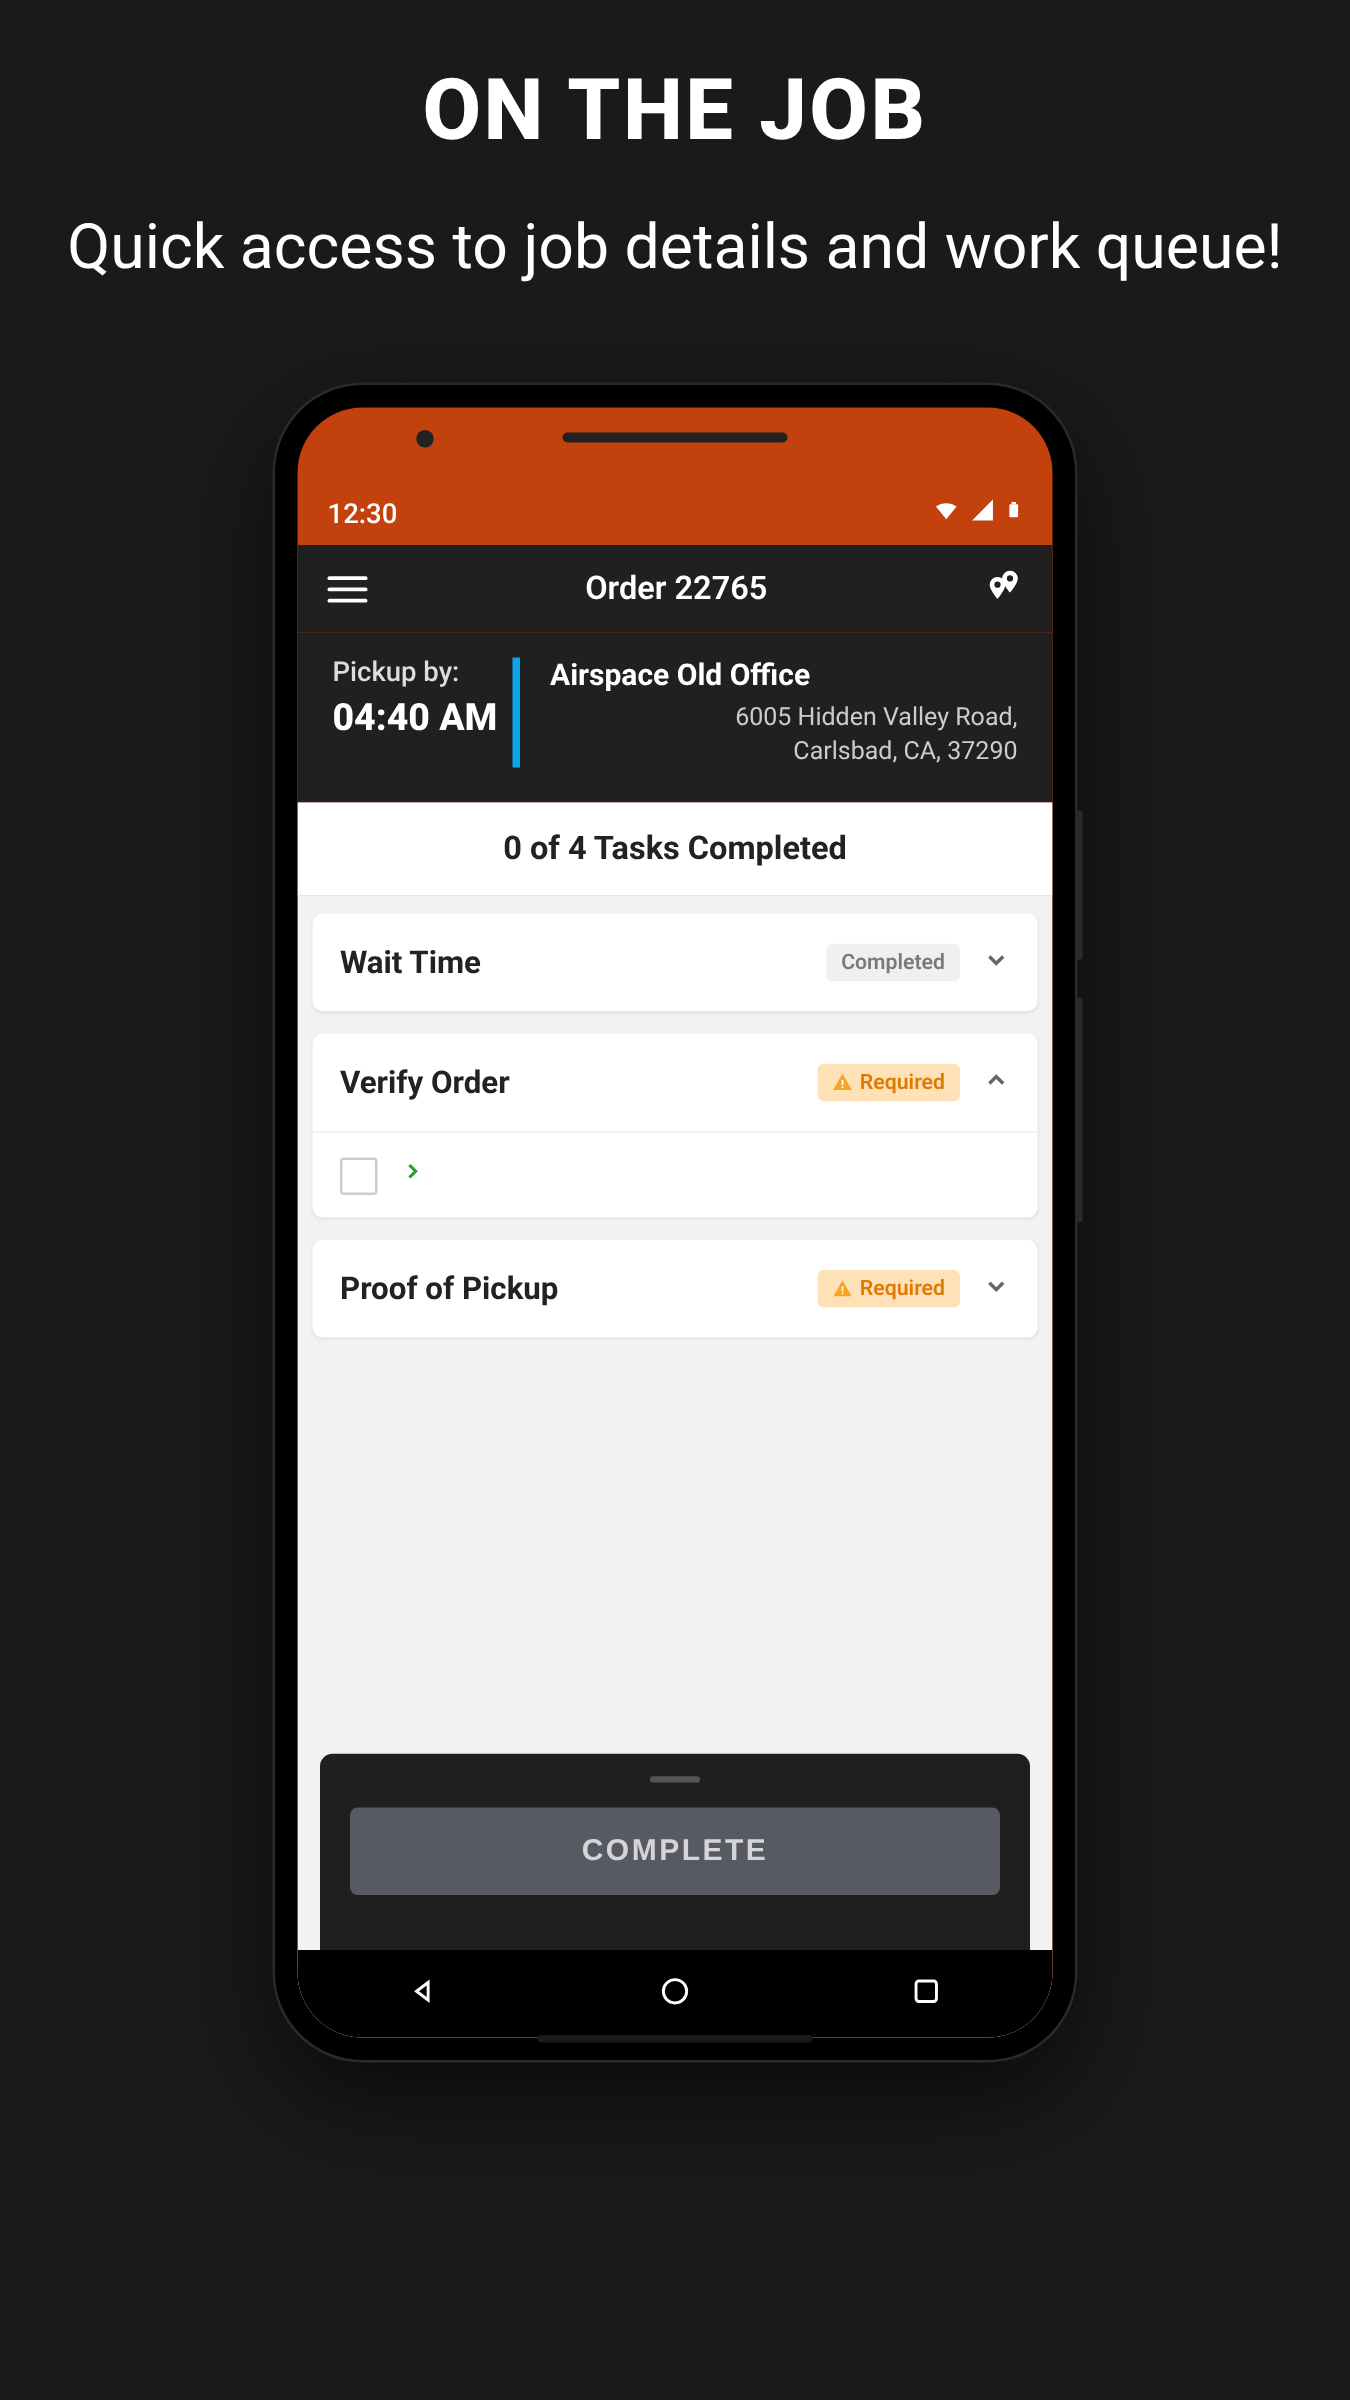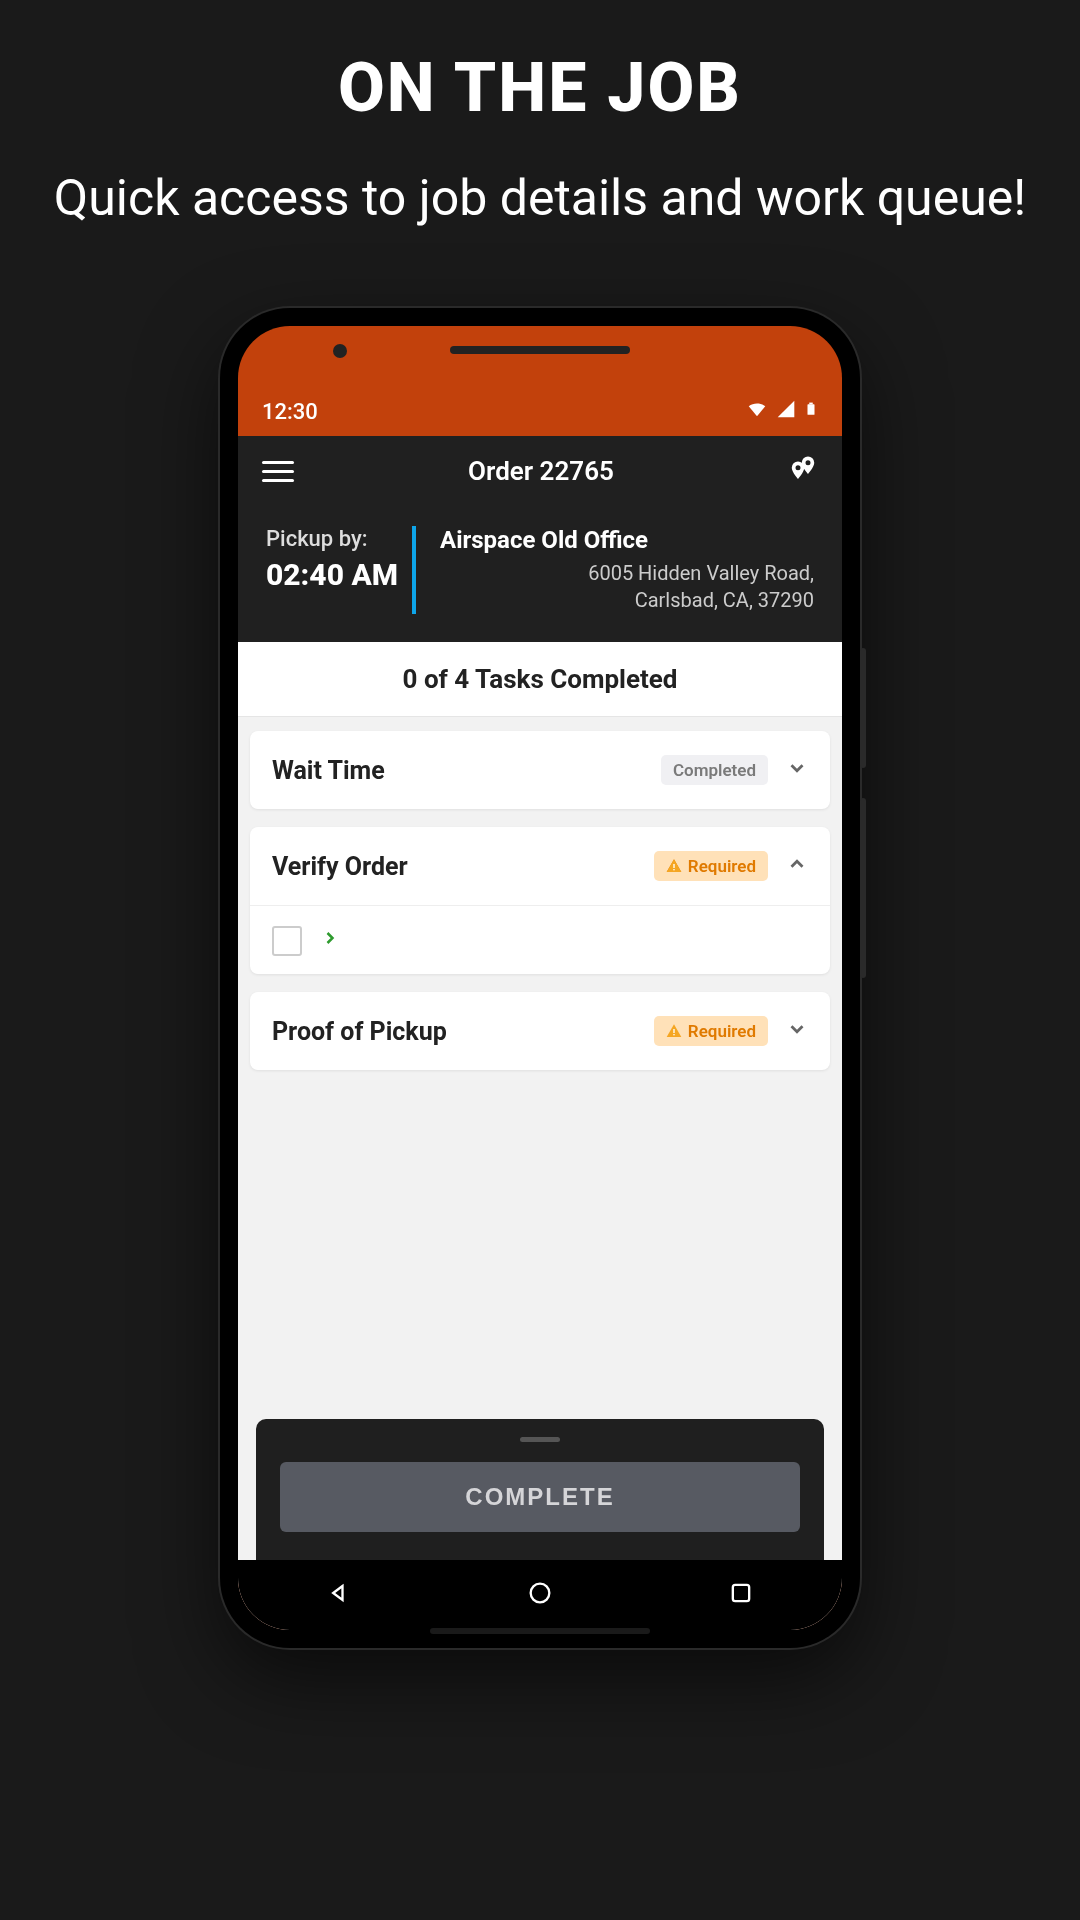--- a/index.html
+++ b/index.html
@@ -75,21 +75,21 @@
   }
   .hamburger { width:32px; display:flex; flex-direction:column; gap:6px; cursor:pointer; }
   .hamburger span { height:3px; background:#fff; border-radius:2px; }
   .appbar-title { font-size:26px; font-weight:600; }
   .location-icon svg { width:30px; height:30px; }
 
   
   .pickup {
     display:flex; gap:24px; padding: 20px 28px 28px; background:#202020;
   }
-  .pickup-left { border-right:4px solid #0ea5e9; min-width:150px;}
+  .pickup-left { border-right:6px solid #0ea5e9; min-width:150px;}
   .pickup-label { font-size:22px; color:#ddd; font-weight:500; }
   .pickup-time { font-size:30px; font-weight:800; margin-top:6px; }
   .pickup-right { flex:1; }
   .pickup-name { font-size:24px; font-weight:700; }
   .pickup-addr { font-size:20px; color:#ccc; margin-top:6px; line-height:1.35;text-align:right; }
 
   
   .content {
     flex:1; background:#f2f2f2; overflow:hidden; display:flex; flex-direction:column;
   }
@@ -121,21 +121,21 @@
   }
   .task-body-main { flex:1; }
   .task-body-title { font-size:22px; font-weight:700; color:#222; }
   .task-body-sub { font-size:20px; color:#555; margin-top:10px; }
   .row-chevron { color:#2e9b2e; font-weight:bold; font-size:22px; align-self:center; }
 
   
   .bottom-sheet {
     position:absolute; bottom:70px; left:18px; right:18px; background:#1f1f1f;
     border-top-left-radius:10px; border-top-right-radius:10px;
-    padding: 18px 24px 28px;
+    padding: 18px 24px 44px;
   }
   .grab { width:40px; height:5px; background:#555; border-radius:3px; margin: 0 auto 20px; }
   .complete-btn {
     width:100%; height:70px; background:#575a62; color:#d5d5d8;
     font-size:24px; font-weight:700; letter-spacing:2px; border:none; border-radius:6px;
   }
 
   
   .navbar {
     position:absolute; bottom:0; left:0; right:0; height:70px;
@@ -195,21 +195,21 @@
         <svg viewBox="0 0 24 24" fill="#fff">
             <path d="M16 2a5 5 0 00-5 5c0 3.5 5 9 5 9s5-5.5 5-9a5 5 0 00-5-5zm0 7a2 2 0 110-4 2 2 0 010 4z"></path>
             <path d="M8 6a5 5 0 00-5 5c0 3.5 5 9 5 9s5-5.5 5-9a5 5 0 00-5-5zm0 7a2 2 0 110-4 2 2 0 010 4z"></path>
           </svg>
       </div>
     </div>
 
     <div class="pickup">
       <div class="pickup-left">
         <div class="pickup-label">Pickup by:</div>
-        <div class="pickup-time">02:40 AM</div>
+        <div class="pickup-time">04:40 AM</div>
       </div>
       <div class="pickup-right">
         <div class="pickup-name">Airspace Old Office</div>
         <div class="pickup-addr">
           <span>6005 Hidden Valley Road,</span><br>
           <span>Carlsbad, CA, 37290</span>
         </div>
       </div>
     </div>
 

